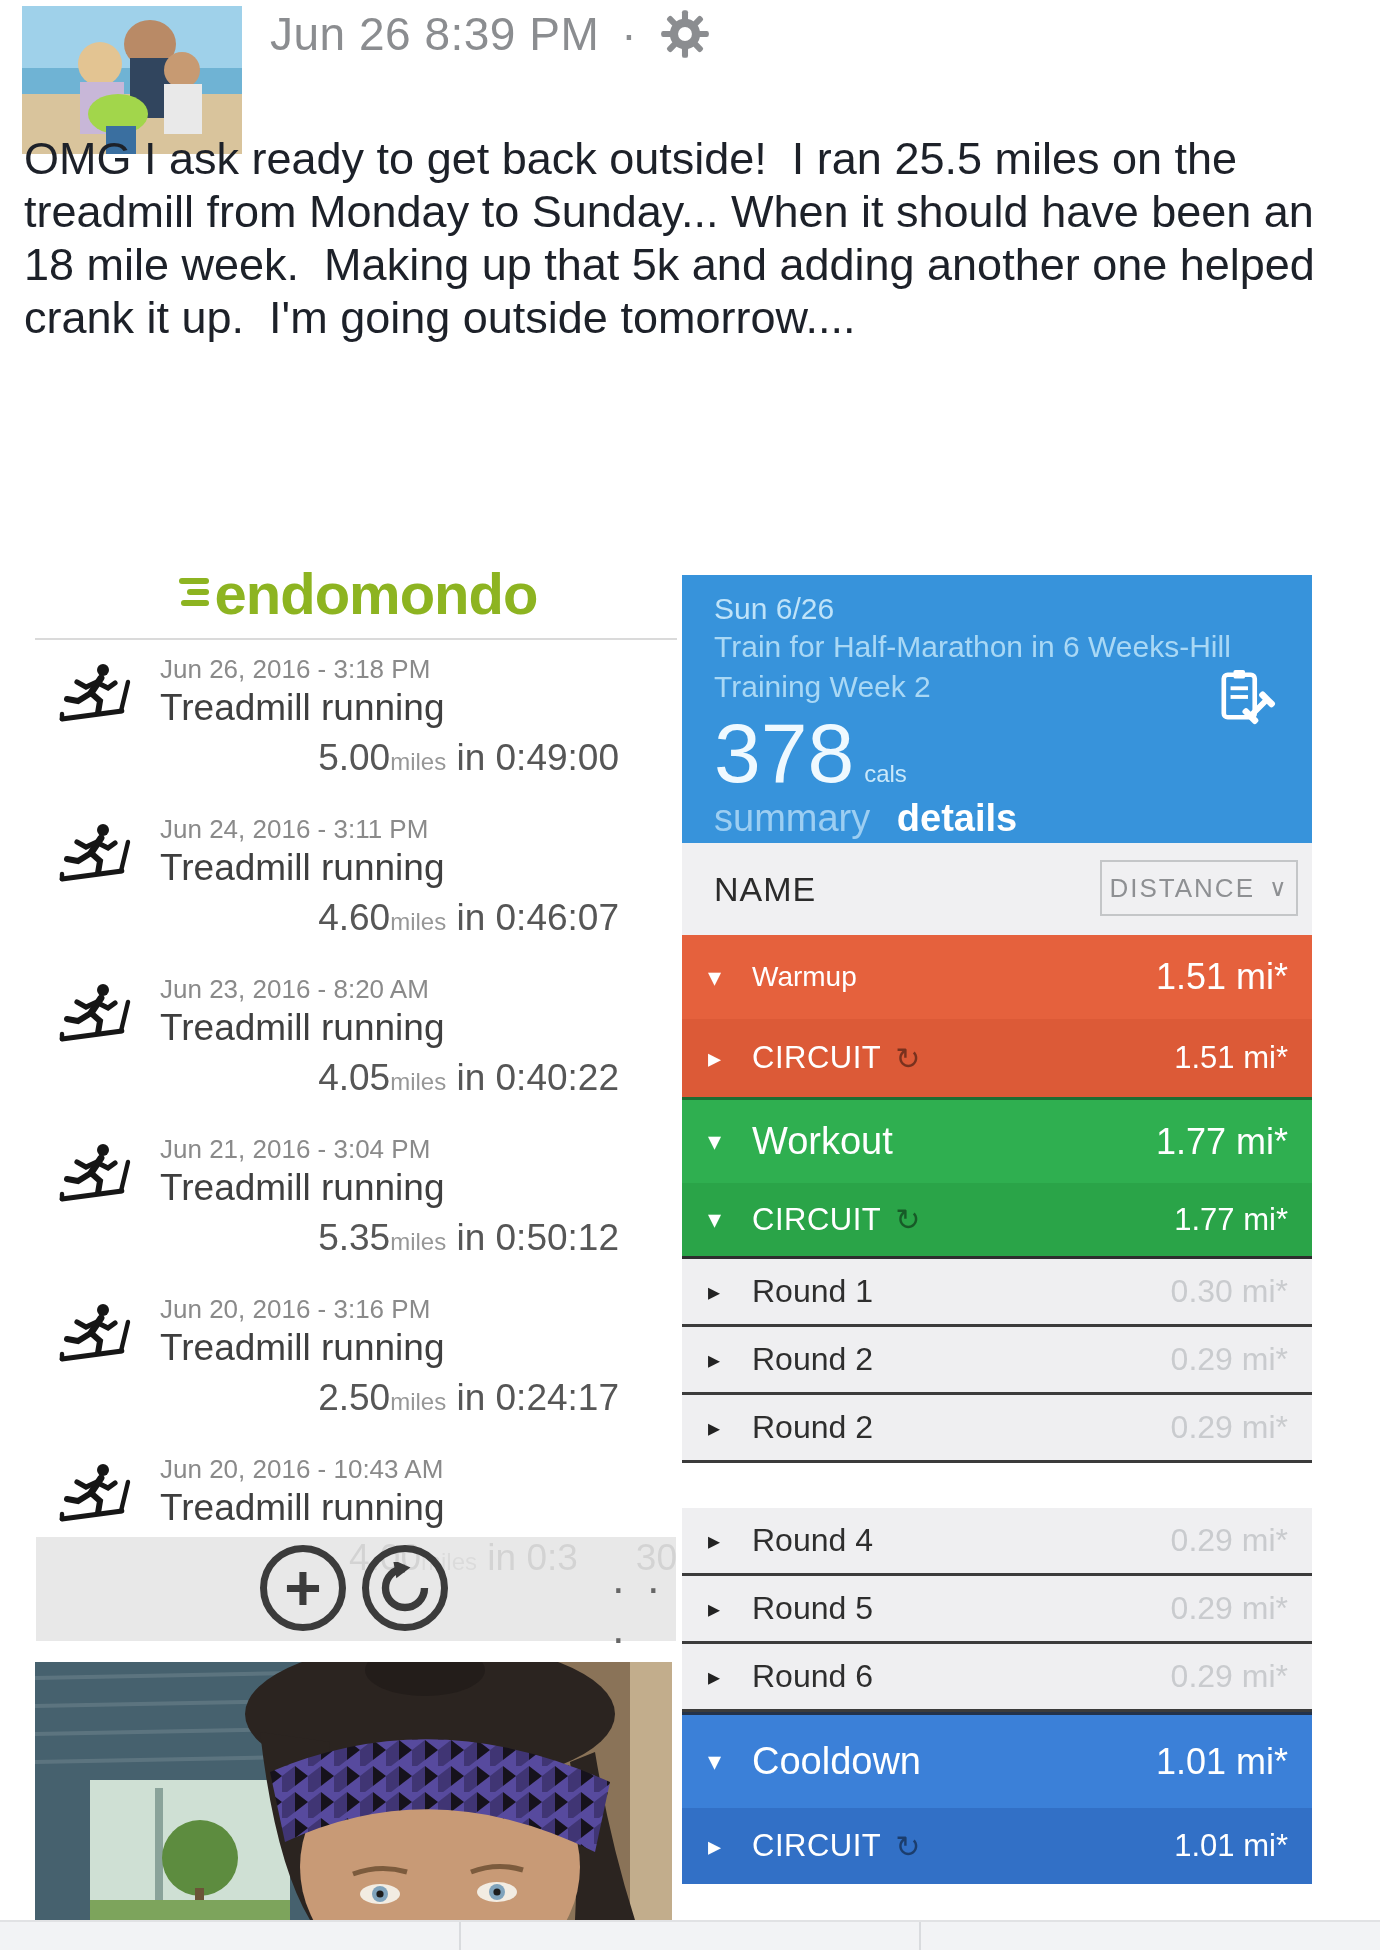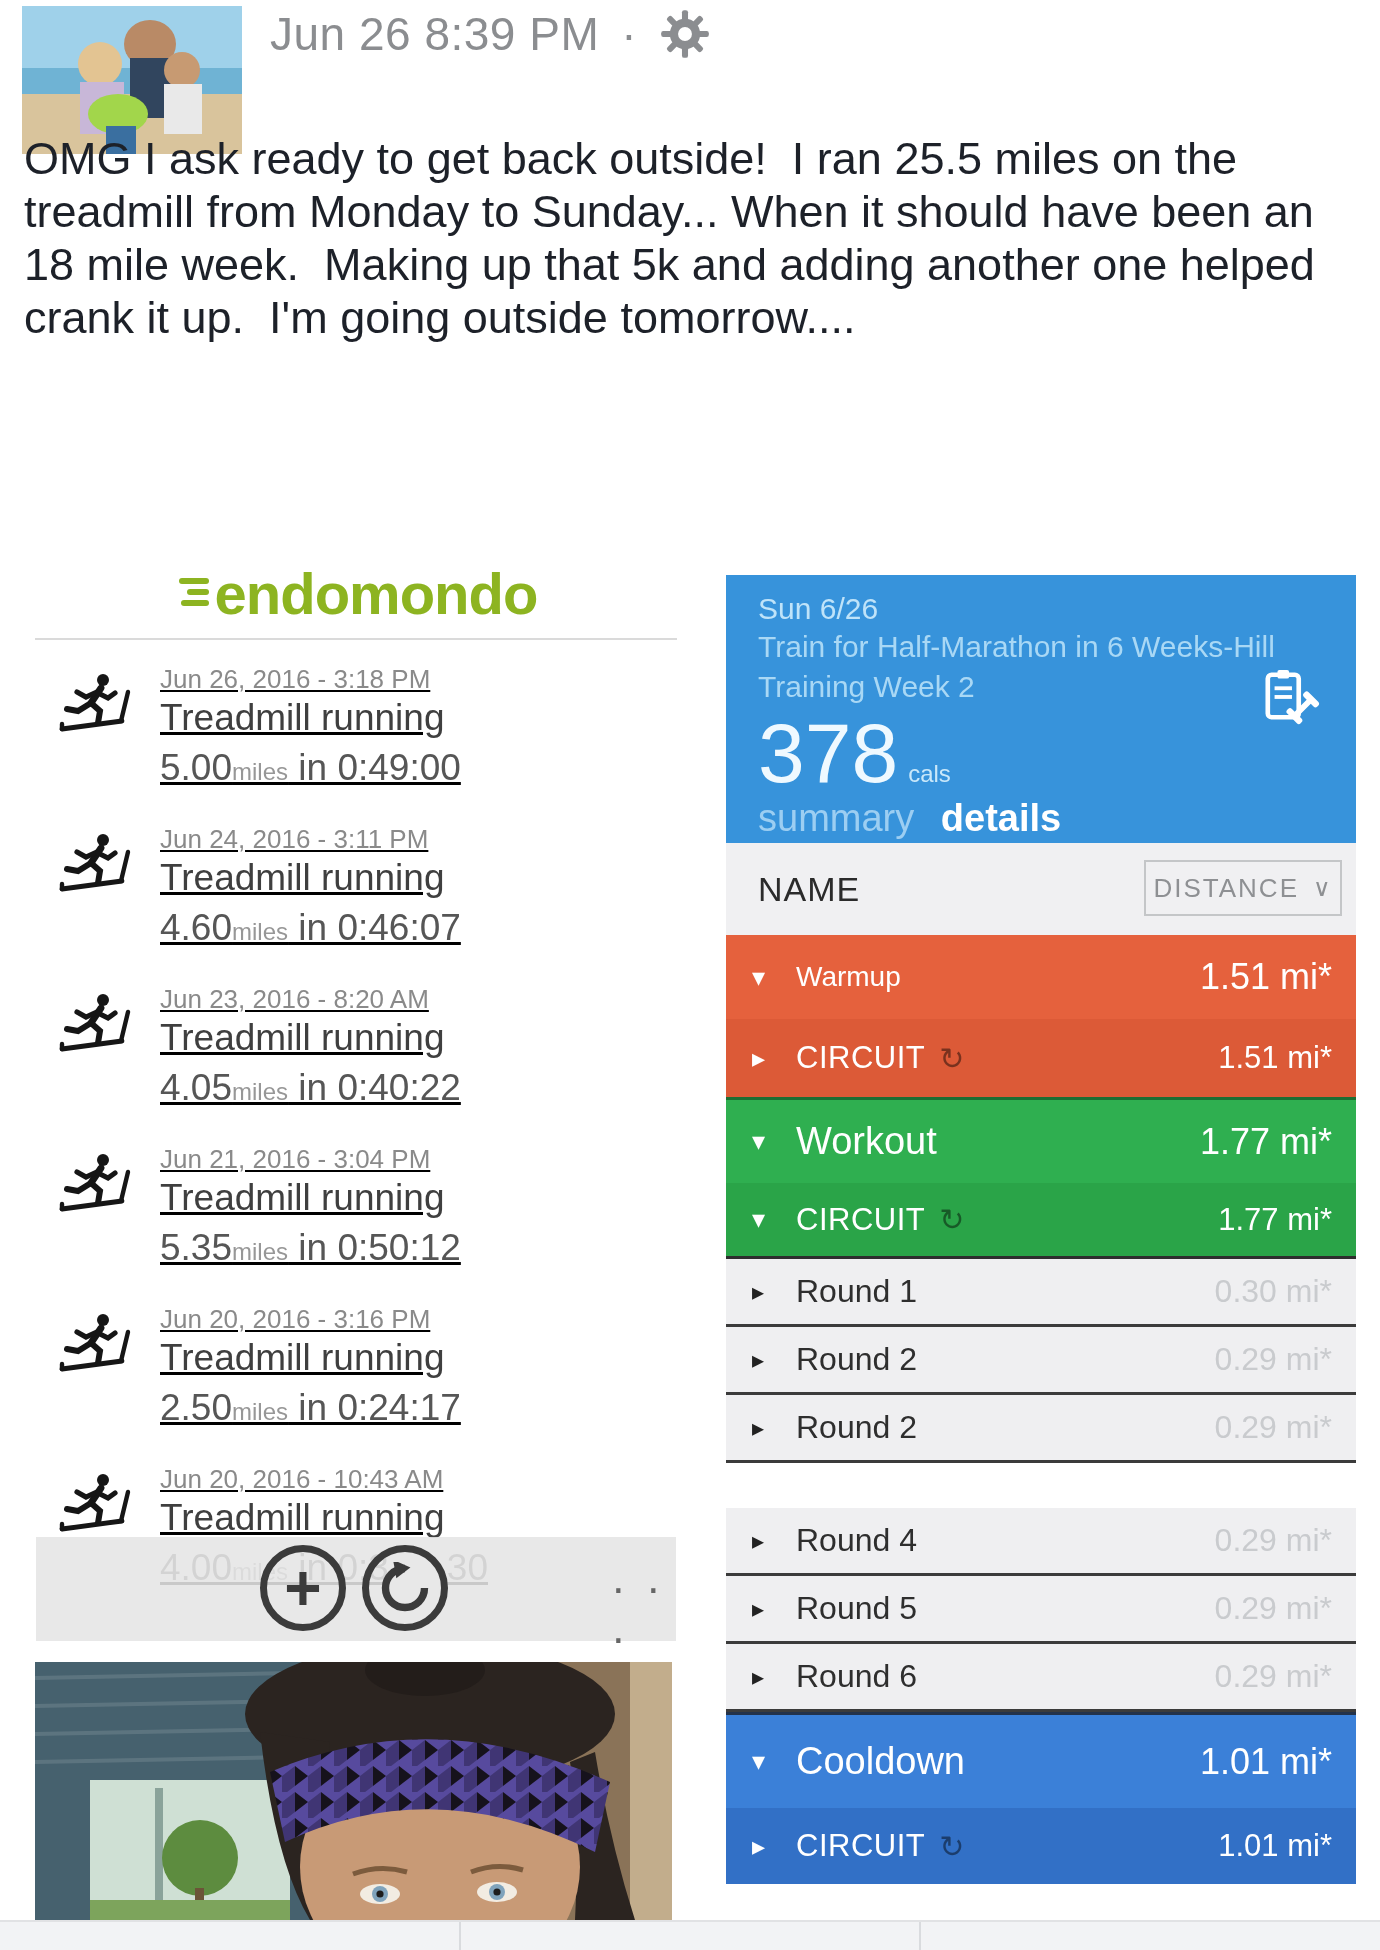--- a/index.html
+++ b/index.html
@@ -20,44 +20,44 @@
   
   .endo{position:absolute;left:35px;top:542px;width:642px;}
   .logo{height:58px;margin-top:22px;display:flex;align-items:center;justify-content:center;}
   .speedlines{display:inline-block;width:34px;height:34px;margin-right:6px;position:relative;}
   .speedlines i{position:absolute;right:0;height:6px;background:#8DB421;border-radius:3px;}
   .speedlines i:nth-child(1){top:2px;width:30px;}
   .speedlines i:nth-child(2){top:13px;width:22px;}
   .speedlines i:nth-child(3){top:24px;width:28px;}
   .brand{font-size:58px;font-weight:bold;color:#8DB421;letter-spacing:-1px;}
   .endo-divider{height:2px;background:#dadada;margin-top:16px;}
-  #entries{padding-top:18px;text-decoration:underline;}
+  #entries{padding-top:8px;}
   .entry{position:relative;height:160px;padding-left:125px;box-sizing:border-box;padding-top:6px;}
   .runner{position:absolute;left:23px;top:14px;width:76px;height:62px;}
   .edate{font-size:26px;color:#8a8a8a;line-height:30px;}
   .etitle{font-size:37px;color:#3f3f3f;line-height:44px;margin-top:2px;}
-  .estats{font-size:37px;color:#565656;line-height:44px;margin-top:6px;}
+  .estats{font-size:37px;color:#565656;line-height:44px;margin-top:6px;text-align:right;}
   .eunit{font-size:24px;color:#979797;}
   .etime2{margin-left:58px;}
 
   
   .scrub-overlay{position:absolute;left:36px;top:1537px;width:640px;height:104px;
                  background:rgba(229,229,229,0.88);}
   .round-btn{position:absolute;top:8px;width:86px;height:86px;border:7px solid #3b3b3b;
              border-radius:50%;box-sizing:border-box;display:flex;align-items:center;
              justify-content:center;background:transparent;}
   .plus-btn{left:224px;font-size:64px;font-weight:bold;color:#3b3b3b;line-height:0;}
   .refresh-btn{left:326px;}
   .more-dots{position:absolute;left:575px;top:26px;font-size:44px;color:#666;letter-spacing:4px;}
 
   
   .photo{position:absolute;left:35px;top:1662px;width:637px;height:258px;overflow:hidden;}
 
   
-  .plan{position:absolute;left:726px;top:575px;width:630px;}
+  .plan{position:absolute;left:682px;top:575px;width:630px;}
   .plan-header{height:268px;background:#3793DB;box-sizing:border-box;padding:16px 0 0 32px;position:relative;}
   .ph-day{font-size:30px;color:#BFE3F9;line-height:36px;}
   .ph-title{font-size:30px;color:#A9D8F5;line-height:40px;}
   .ph-cals{margin-top:2px;display:flex;align-items:baseline;}
   .ph-cals-num{font-size:84px;font-weight:200;color:#EFF9FF;line-height:88px;}
   .ph-cals-unit{font-size:24px;color:#C9E8FA;margin-left:10px;}
   .ph-tabs{margin-top:0px;font-size:38px;}
   .ph-tab-summary{color:#9CCEF2;}
   .ph-tab-details{color:#ffffff;font-weight:bold;margin-left:16px;}
   .ph-icon{position:absolute;right:36px;top:92px;width:58px;height:58px;}

